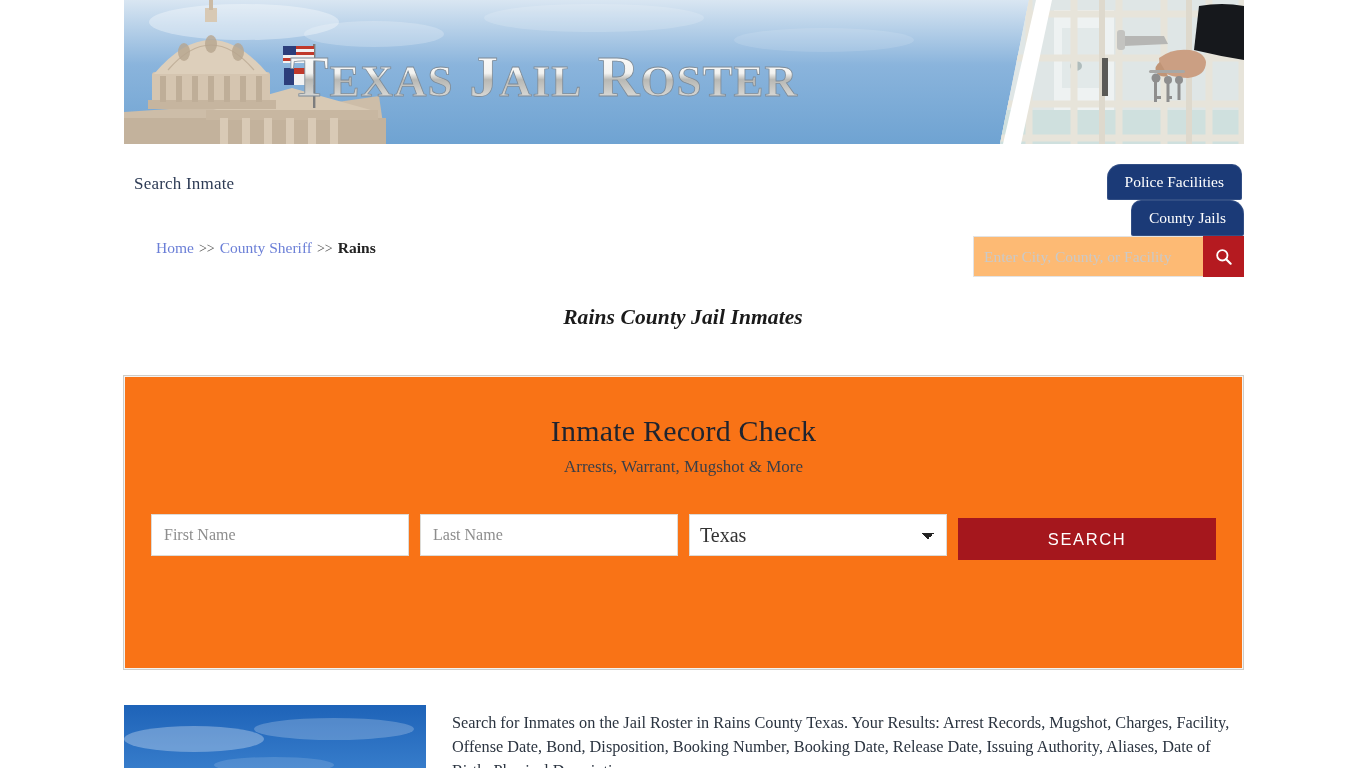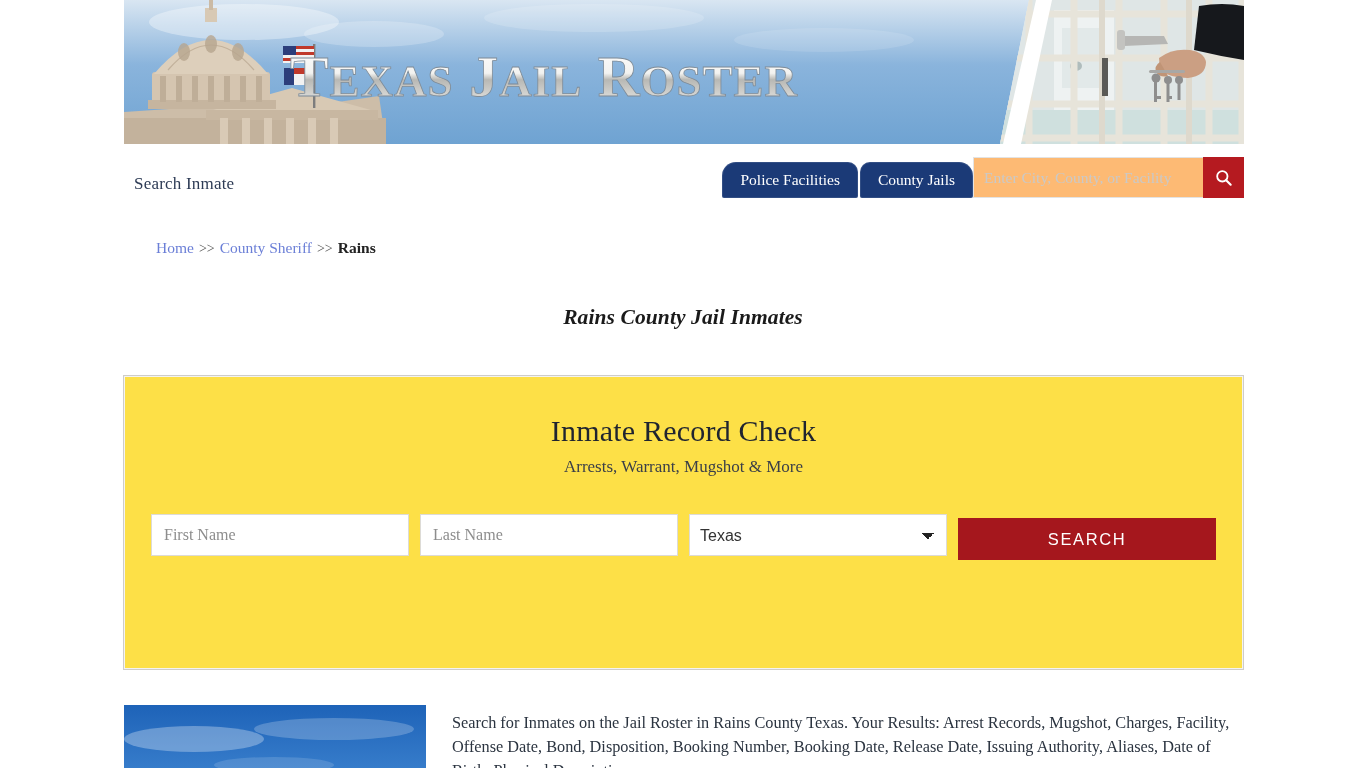--- a/index.html
+++ b/index.html
@@ -25,23 +25,23 @@
     position: absolute; left: 124px; top: 144px;
     width: 1120px; height: 80px;
   }
   .brand {
     position: absolute; left: 10px; top: 30px;
     font-size: 17px; color: #2d3b55;
     letter-spacing: .2px;
     white-space: nowrap;
   }
   .nav-right {
-    position: absolute; right: 0px; top: 8px;
+    position: absolute; right: 0px; top: 20px;
     height: 46px;
-    display: flex; align-items: flex-end;
+    display: flex; align-items: flex-end; flex-direction: column;
   }
   .tab {
     background: #1b3a77;
     color: #ffffff;
     font-size: 15.5px;
     padding: 9px 18px 10px 18px;
     border-radius: 10px 10px 2px 2px;
     line-height: 1.1;
     white-space: nowrap;
     box-shadow: inset 0 0 0 1px rgba(255,255,255,.10);
@@ -91,21 +91,21 @@
     font-size: 21.5px; font-weight: bold;
     color: #1a1a1a;
     letter-spacing: .1px;
     font-style: italic;
   }
 
   
   .panel {
     position: absolute; left: 123px; top: 375px;
     width: 1121px; height: 295px;
-    background: #fde047;
+    background: #f97316;
     border: 1px solid #cfcdc8;
     box-shadow: 0 0 0 1px #f4f3f1 inset;
   }
   .panel-title {
     position: absolute; left: 0; top: 38px; width: 100%;
     text-align: center;
     font-size: 30px; color: #1f2430;
     letter-spacing: .2px;
   }
   .panel-sub {
@@ -127,22 +127,22 @@
     padding: 0 12px;
     outline: none;
   }
   .fld::placeholder { color: #8d8d8d; }
   #first-name { width: 258px; margin-right: 11px; }
   #last-name  { width: 258px; margin-right: 11px; }
   .state-sel {
     width: 258px; height: 42px;
     border: 1px solid #dddbd6;
     background: #fff;
-    font-family: Liberation Sans, sans-serif;
-    font-size: 16px; color: #333;
+    font-family: Liberation Serif, serif;
+    font-size: 20px; color: #333;
     padding: 0 10px;
     margin-right: 11px;
     outline: none;
     -webkit-appearance: none; appearance: none;
     background-image:
       linear-gradient(45deg, transparent 50%, #222 50%),
       linear-gradient(135deg, #222 50%, transparent 50%);
     background-position:
       calc(100% - 18px) 18px,
       calc(100% - 12px) 18px;

